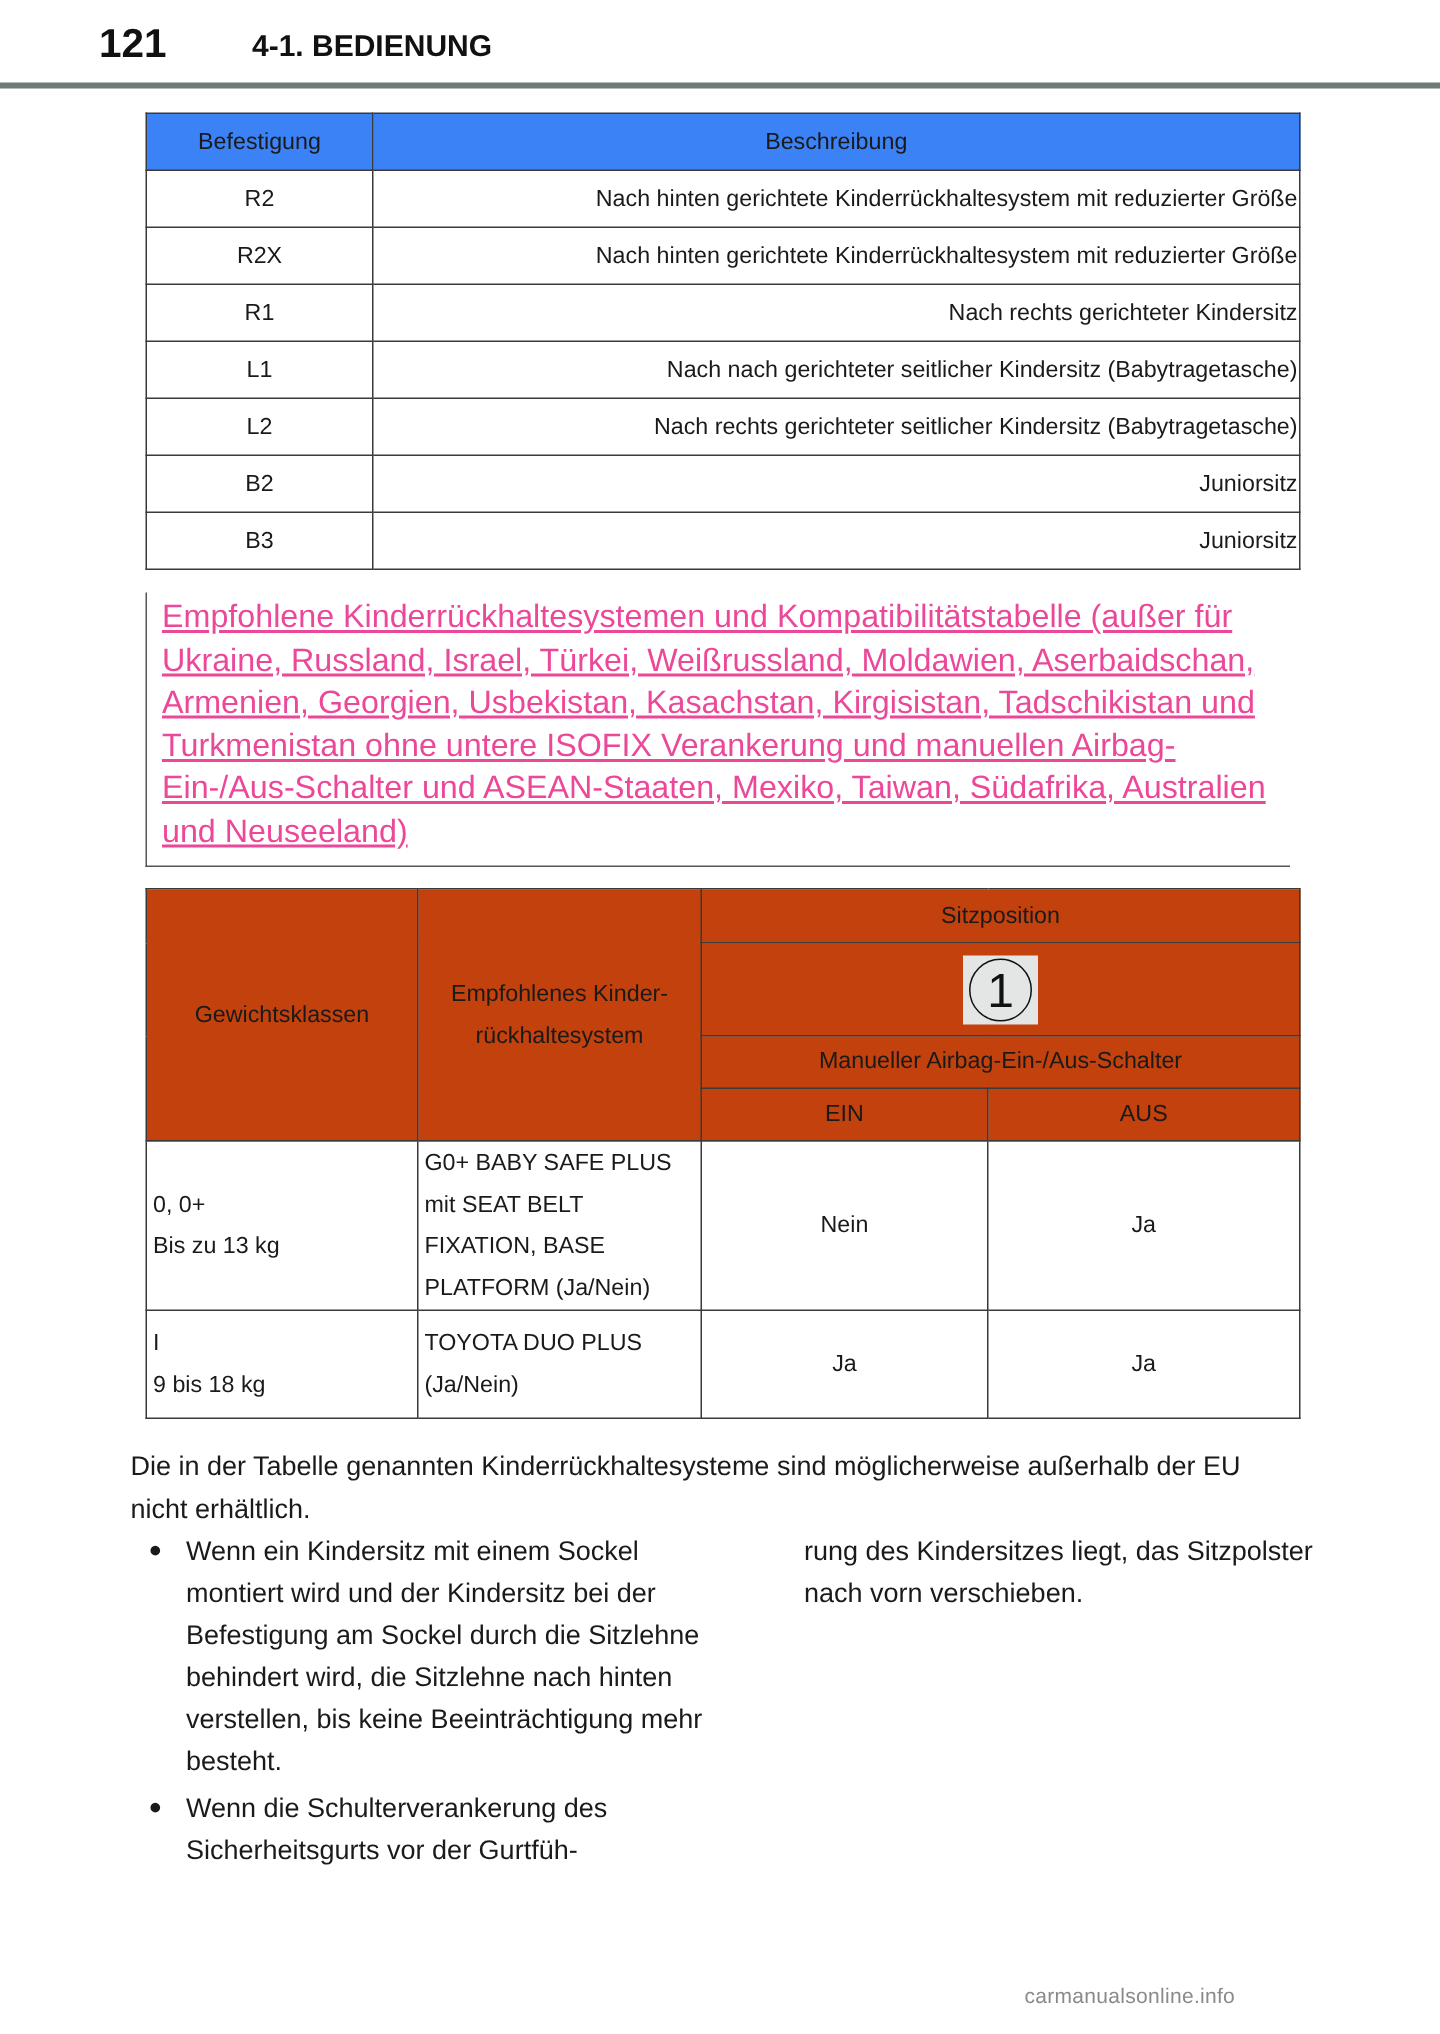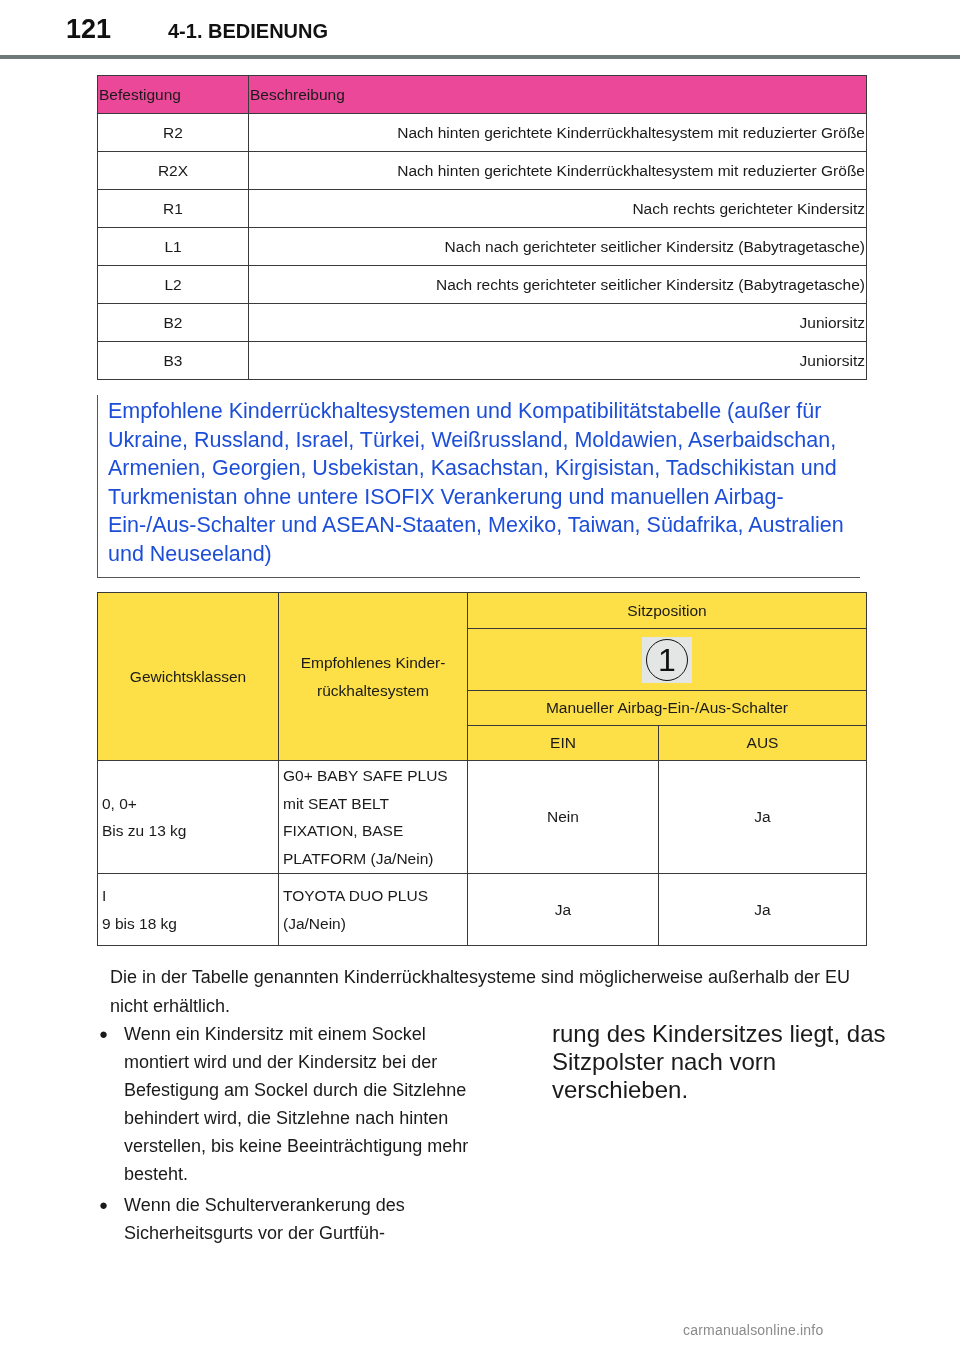--- a/index.html
+++ b/index.html
@@ -8,52 +8,52 @@
     font-family: "Liberation Sans", sans-serif; color: #1a1a1a; overflow: hidden;
   }
   .header { position: absolute; left: 0; top: 0; width: 960px; height: 60px; }
   .page-num { position: absolute; left: 66px; top: 14px; font-size: 27px; font-weight: bold; color: #111; }
   .section-title { position: absolute; left: 168px; top: 20px; font-size: 20px; font-weight: bold; color: #111; }
   .header-rule { position: absolute; left: 0; top: 55px; width: 960px; height: 4px; background: #6f7a78; }
 
   table { border-collapse: collapse; position: absolute; }
   td, th { border: 1.5px solid #3a3a3a; font-weight: normal; font-size: 15.5px; }
   .t1 { left: 97px; top: 75px; width: 770px; }
-  .t1 th { background: #ec4899; height: 35px; text-align: left; }
+  .t1 th { background: #3b82f6; height: 35px; text-align: center; }
   .t1 td { height: 35px; }
   .t1 td.code { width: 148px; text-align: center; }
   .t1 td.desc { padding-left: 6px; text-align: right; }
 
   .box {
     position: absolute; left: 97px; top: 395px; width: 762px; height: 182px;
     border-left: 1.5px solid #555; border-bottom: 1.5px solid #555;
   }
-  .box-text { position: absolute; left: 10px; top: 2px; width: 750px; font-size: 21.5px; line-height: 28.5px; color: #1d4ed8; }
+  .box-text { position: absolute; left: 10px; top: 2px; width: 750px; font-size: 21.5px; line-height: 28.5px; color: #ec4899; text-decoration: underline; }
 
   .t2 { left: 97px; top: 592px; width: 770px; }
-  .t2 .hd { background: #fde047; text-align: center; }
+  .t2 .hd { background: #c2410c; text-align: center; }
   .t2 td { font-size: 15.5px; }
   .col1 { width: 178px; }
   .col2 { width: 186px; }
   .col3 { width: 188px; }
   .t2 .r-sitz { height: 36px; }
   .t2 .r-icon { height: 62px; }
   .t2 .r-man { height: 35px; }
   .t2 .r-einaus { height: 35px; }
   .t2 .body-left { text-align: left; padding-left: 4px; line-height: 27.5px; vertical-align: middle; }
   .t2 .body-center { text-align: center; vertical-align: middle; }
   .seat-icon-wrap { display: inline-block; background: #e3e6e5; padding: 2px 4px; }
   .seat-icon {
     display: inline-block; width: 40px; height: 40px; border: 1.5px solid #111; border-radius: 50%;
     font-size: 32px; line-height: 40px; text-align: center; color: #111;
   }
 
-  .note { position: absolute; left: 110px; top: 963px; width: 770px; font-size: 18px; line-height: 29px; }
+  .note { position: absolute; left: 87px; top: 963px; width: 770px; font-size: 18px; line-height: 29px; }
   .col-left { position: absolute; left: 98px; top: 1020px; width: 380px; font-size: 18px; line-height: 28px; }
-  .col-right { position: absolute; left: 552px; top: 1020px; width: 345px; font-size: 24px; line-height: 28px; }
+  .col-right { position: absolute; left: 536px; top: 1020px; width: 345px; font-size: 18px; line-height: 28px; }
   .bullet-item { position: relative; padding-left: 26px; margin-bottom: 3px; }
   .bullet { position: absolute; left: 1px; top: 0; font-size: 15px; }
   .watermark { position: absolute; left: 683px; top: 1322px; font-size: 14px; color: #8a8a8a; letter-spacing: 0.2px; }
 </style>
 </head>
 <body>
 
 <div class="header">
   <div class="page-num">121</div>
   <div class="section-title">4-1. BEDIENUNG</div>

